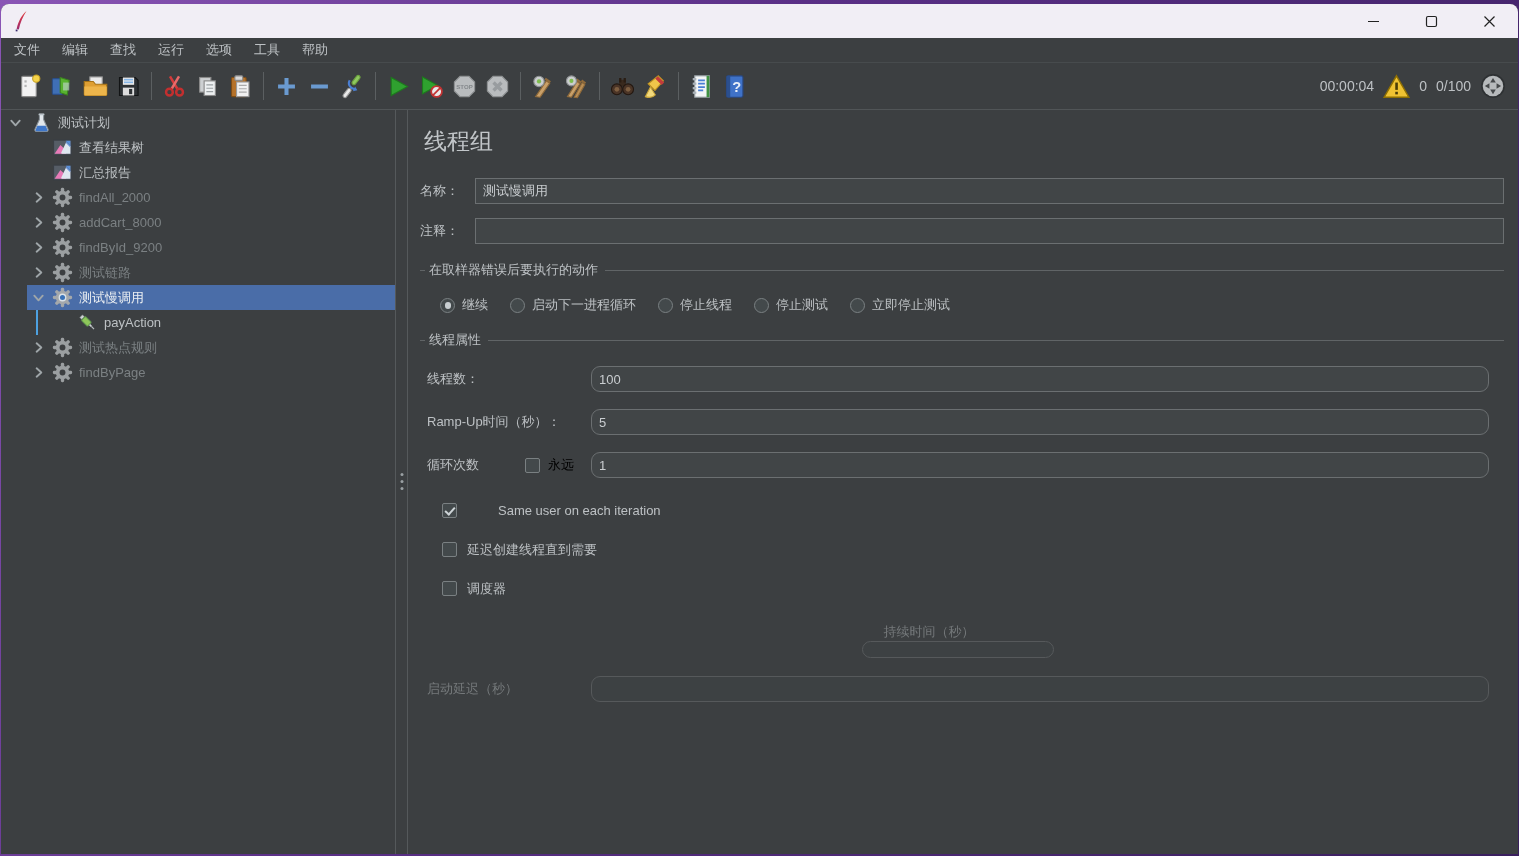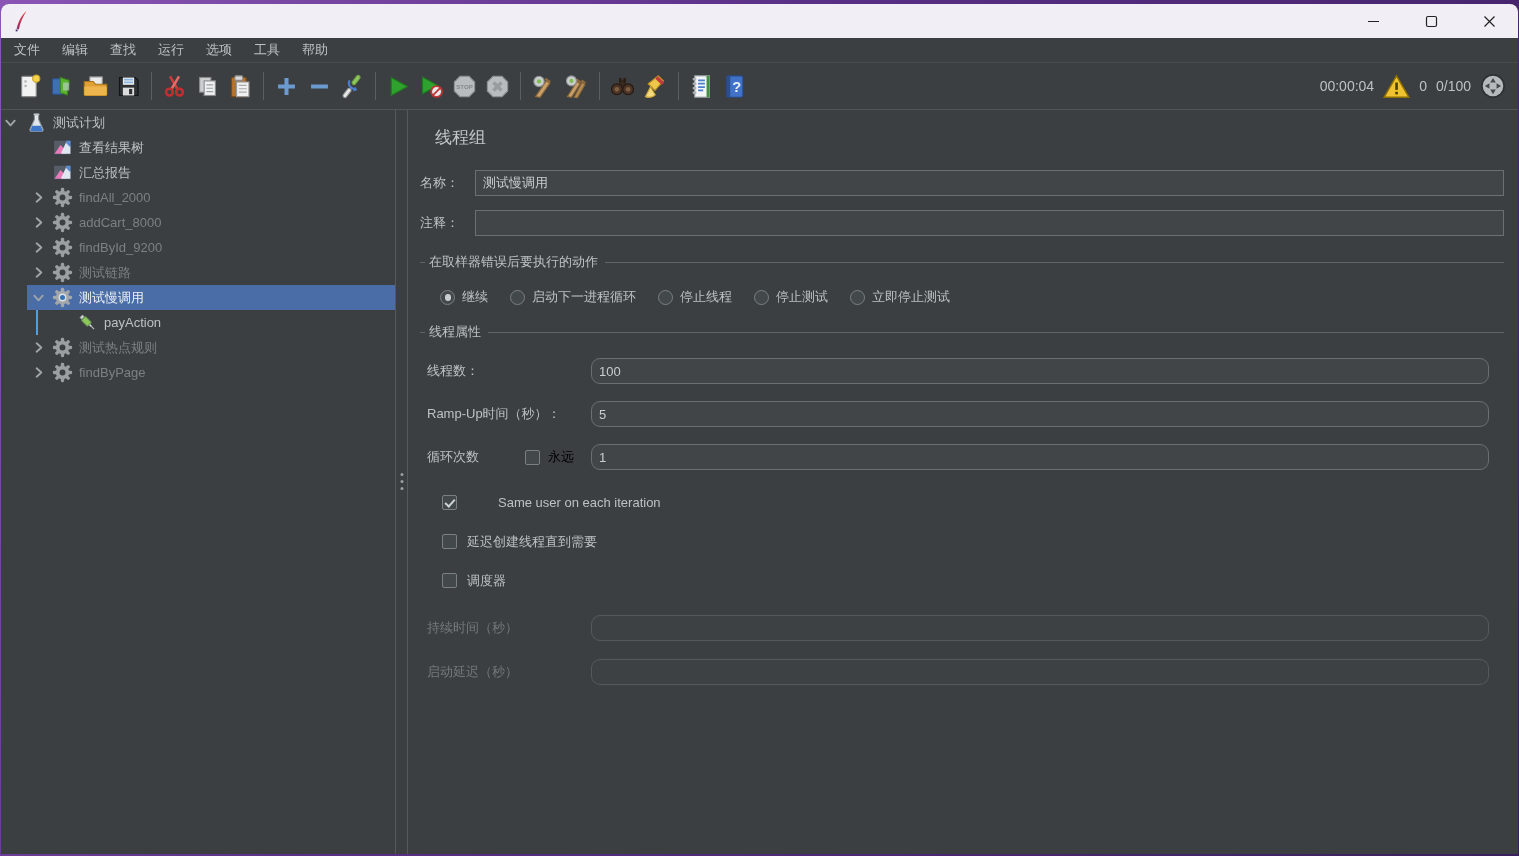--- a/index.html
+++ b/index.html
@@ -38,37 +38,37 @@
   .tb-btn { width:33px; height:32px; display:flex; align-items:center; justify-content:center; }
   .tb-btn svg { width:27px; height:27px; }
   .tb-sep { width:1px; height:28px; background:#5b5f61; margin:0 6px; }
   .tb-status { margin-left:auto; display:flex; align-items:center; gap:9px; color:#bdc1c4; font-size:14px; }
   .tb-status svg.warn { width:27px; height:25px; }
   .tb-status svg.threads { width:26px; height:26px; }
   
   .content { flex:1; display:flex; background:#3c3f41; overflow:hidden; }
   .tree { width:395px; flex:none; border-right:1px solid #55595b; overflow:hidden; }
   .tree-row { height:25px; display:flex; align-items:center; color:#bdc1c4; font-size:13px; }
-  .tree-row.lvl0 { }
+  .tree-row.lvl0 { padding-left:5px; }
   .tree-row.lvl1 { margin-left:26px; padding-left:2px;align-items:center; }
   .tree-row.lvl2 { margin-left:26px; padding-left:9px; }
   .tree-row .exp { width:18px; height:18px; display:flex; align-items:center; justify-content:center; margin-right:6px; flex:none; }
   .tree-row .exp svg { width:15px; height:15px; }
   .tree-row.lvl1 .exp { margin-right:4px; }
   .tree-row .ticon { width:22px; height:21px; margin-right:6px; display:flex; align-items:center; justify-content:center; flex:none; }
   .tree-row .ticon svg { width:21px; height:21px; }
   .tree-row .guide { width:2px; height:25px; background:#4da1e0; margin-right:38px; flex:none; }
   .tree-row.selected { background:#4a6da8; color:#edf0f3; }
   .tree-row.disabled { color:#7b8083; }
   .splitter { width:12px; flex:none; border-right:1px solid #55595b; position:relative; }
   .grip { position:absolute; left:50%; top:363px; transform:translateX(-50%); display:flex; flex-direction:column; gap:4px; }
   .grip i { width:3px; height:3px; border-radius:50%; background:#9aa0a3; display:block; }
   
   .panel { flex:1; padding:10px 14px 0 12px; overflow:hidden; font-size:13px; }
-  .panel-title { font-size:17px; color:#c2c6c9; margin:6px 15px 21px; }
+  .panel-title { font-size:23px; color:#c2c6c9; margin:6px 4px 21px; }
   .frow { display:flex; align-items:center; margin-bottom:14px; }
   .frow label { width:55px; flex:none; color:#bdc1c4; }
   .tinput {
     flex:1; height:26px; background:#414547; border:1px solid #6b6f71;
     color:#c9cdd0; font-size:13px; padding:0 7px; outline:none;
     font-family:"Liberation Sans","DejaVu Sans",sans-serif;
   }
   .tborder { display:flex; align-items:center; color:#bdc1c4; margin-top:17px; }
   .tborder::before { content:""; width:5px; border-top:1px solid #606466; margin-right:4px; }
   .tborder::after { content:""; flex:1; border-top:1px solid #606466; margin-left:7px; }
@@ -590,21 +590,21 @@
       </div>
       <div class="crow">
         <span class="checkbox" id="cb-delay-create"></span>
         <span>延迟创建线程直到需要</span>
       </div>
       <div class="crow">
         <span class="checkbox" id="cb-scheduler"></span>
         <span>调度器</span>
       </div>
 
-      <div class="prow off" style="margin-top:22px;">
+      <div class="prow off" style="margin-top:22px;flex-direction:column;">
         <label>持续时间（秒）</label>
         <input class="tinput" disabled="" value="" style="">
       </div>
       <div class="prow off">
         <label>启动延迟（秒）</label>
         <input class="tinput" disabled="" value="" style="">
       </div>
     </div>
   </div>
 </div>

